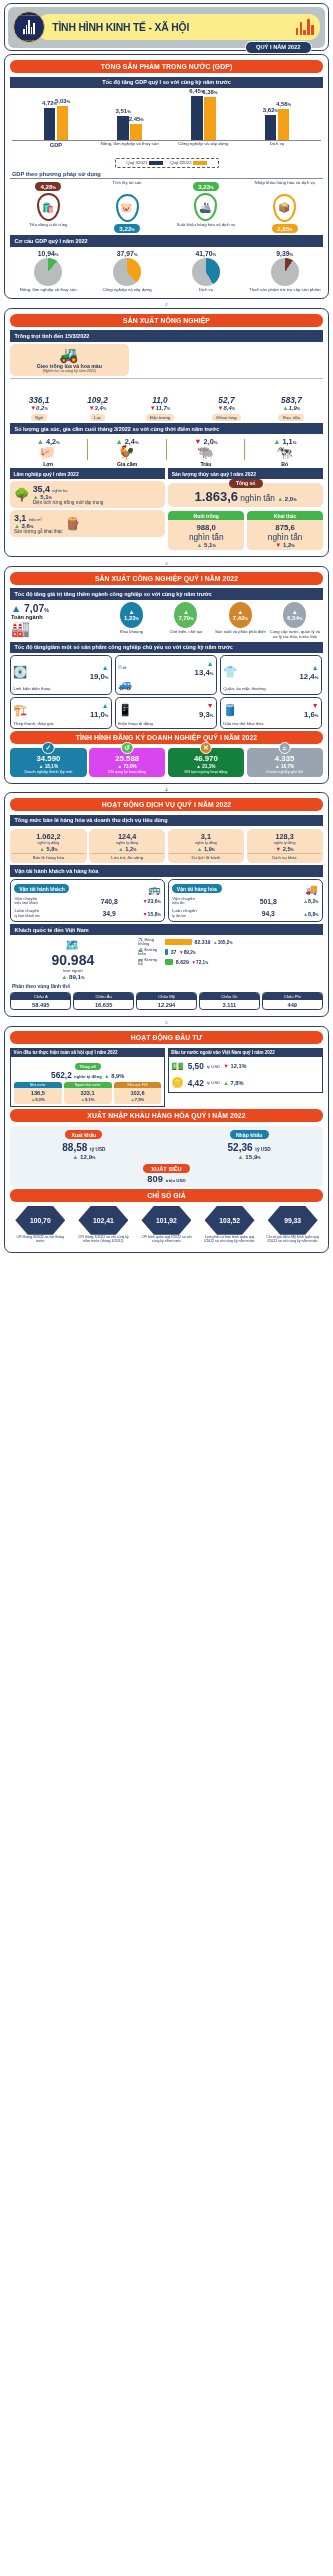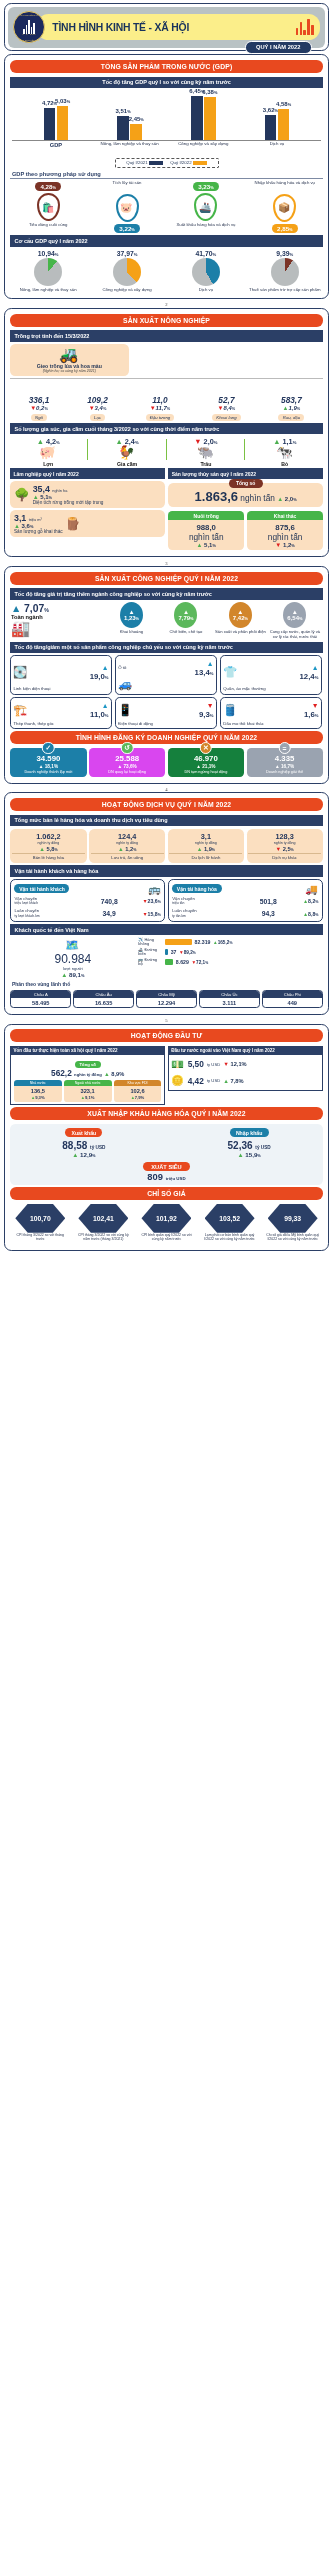--- a/index.html
+++ b/index.html
@@ -185,21 +185,21 @@
   .tcard .thead { background:#1c7fa8; color:#fff; font-size:5px; font-weight:bold;
                   border-radius:4.7px; padding:1.6px 4.7px; display:inline-block; }
   .trow { display:flex; align-items:center; justify-content:space-between; margin-top:3.1px; }
   .trow .tlab { font-size:4.3px; color:#26324d; width:42%; line-height:1.1; }
   .trow .tnum { font-size:6.8px; font-weight:bold; color:#23365c; }
   .trow .tdl { font-size:5.2px; font-weight:bold; color:#23365c; }
   .trow .tdl small { font-size:3.6px; }
 
   .visitors { display:flex; gap:3.1px; align-items:flex-start; margin:2.1px 1.6px; }
   .vleft { width:40%; text-align:center; }
-  .vleft .vn { font-size:12px; font-weight:normal; color:#23365c; }
+  .vleft .vn { font-size:14px; font-weight:bold; color:#23365c; }
   .vleft .vu { font-size:4.2px; }
   .vleft .vd { font-size:6.2px; font-weight:bold; color:#23365c; }
   .vleft .vd small { font-size:3.9px; }
   .vright { flex:1; }
   .vrow { display:flex; align-items:center; gap:2.6px; font-size:4.3px; margin-bottom:1.6px; color:#26324d; }
   .vrow .vi { width:24px; font-size:4px; line-height:1.05; }
   .vrow .vbar { height:5.7px; border-radius:1px; }
   .vrow .vv { font-size:5.2px; font-weight:bold; color:#23365c; }
   .vrow .vp { font-size:4.7px; font-weight:bold; color:#23365c; }
   .vrow .vp small { font-size:3.4px; }

